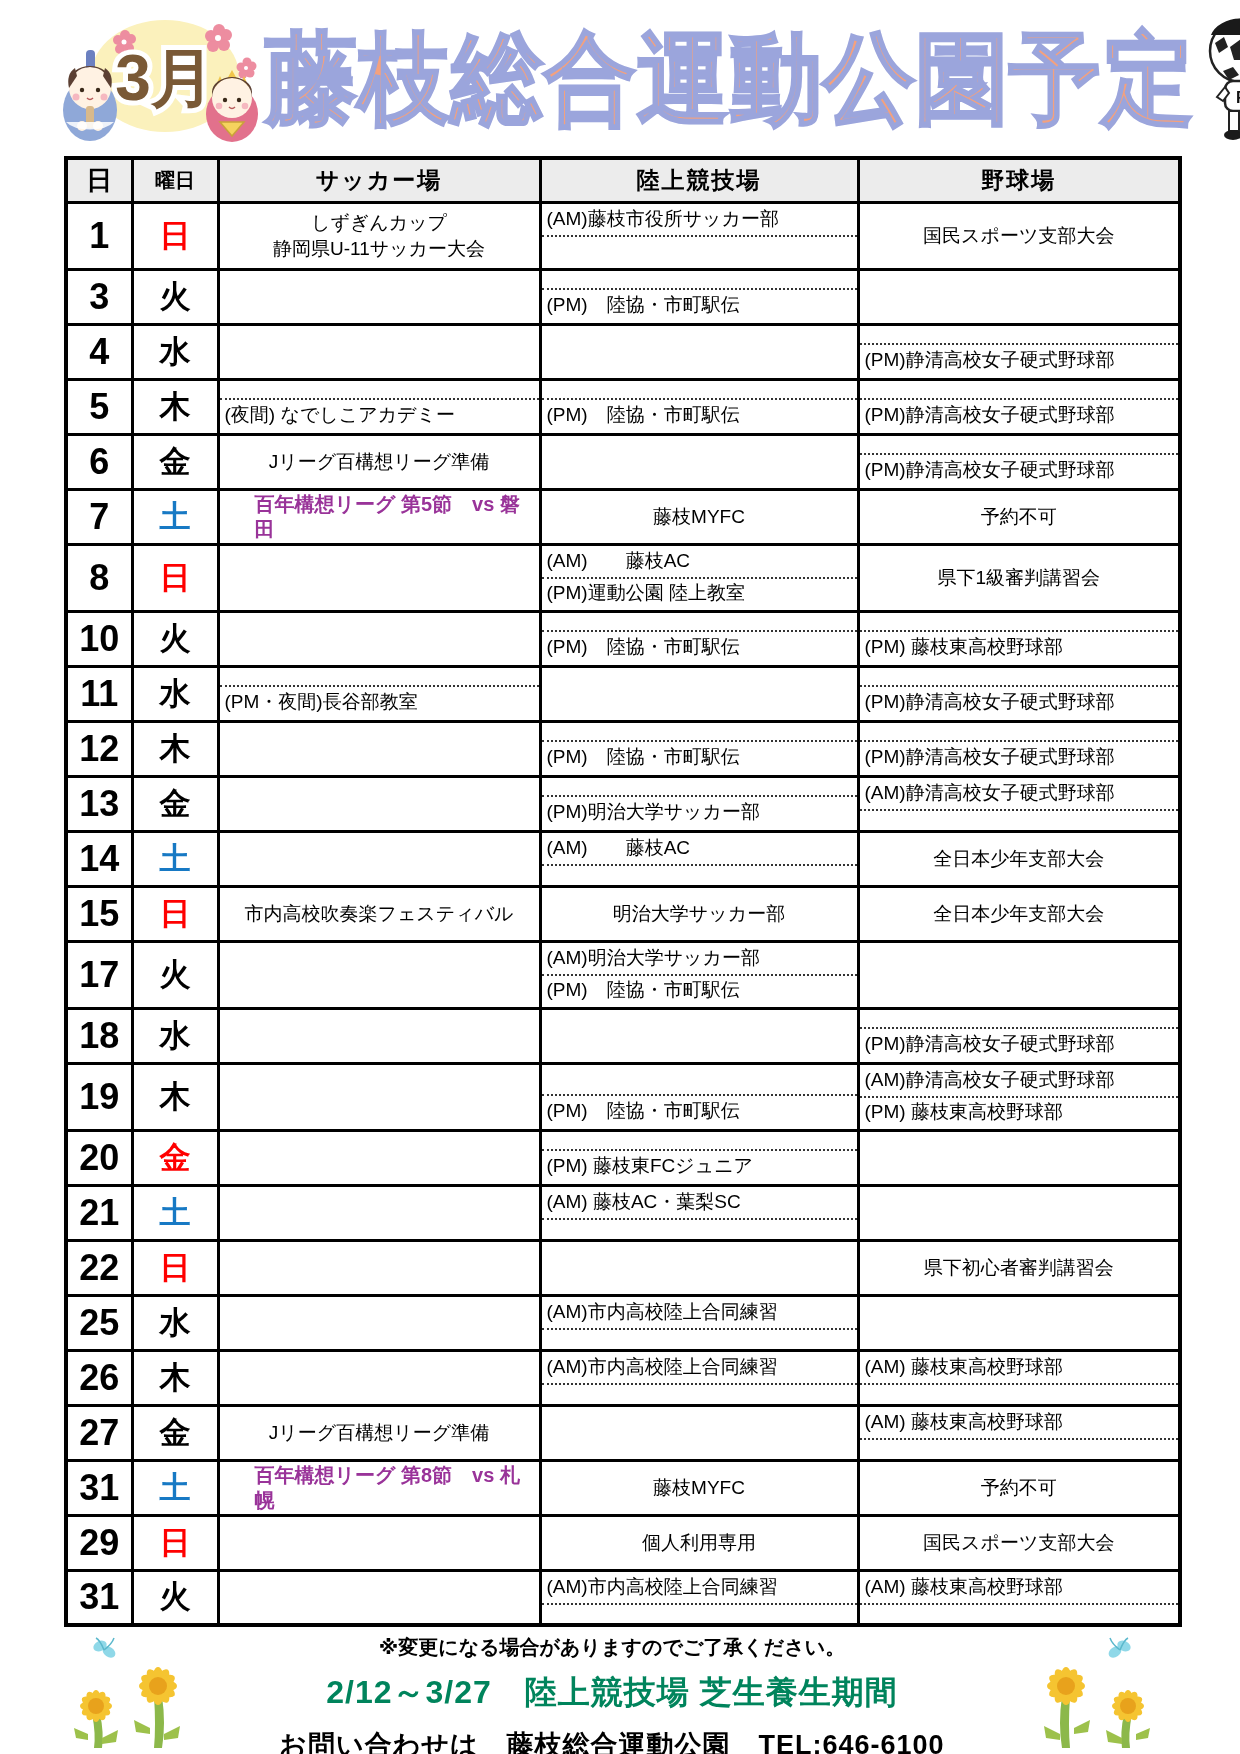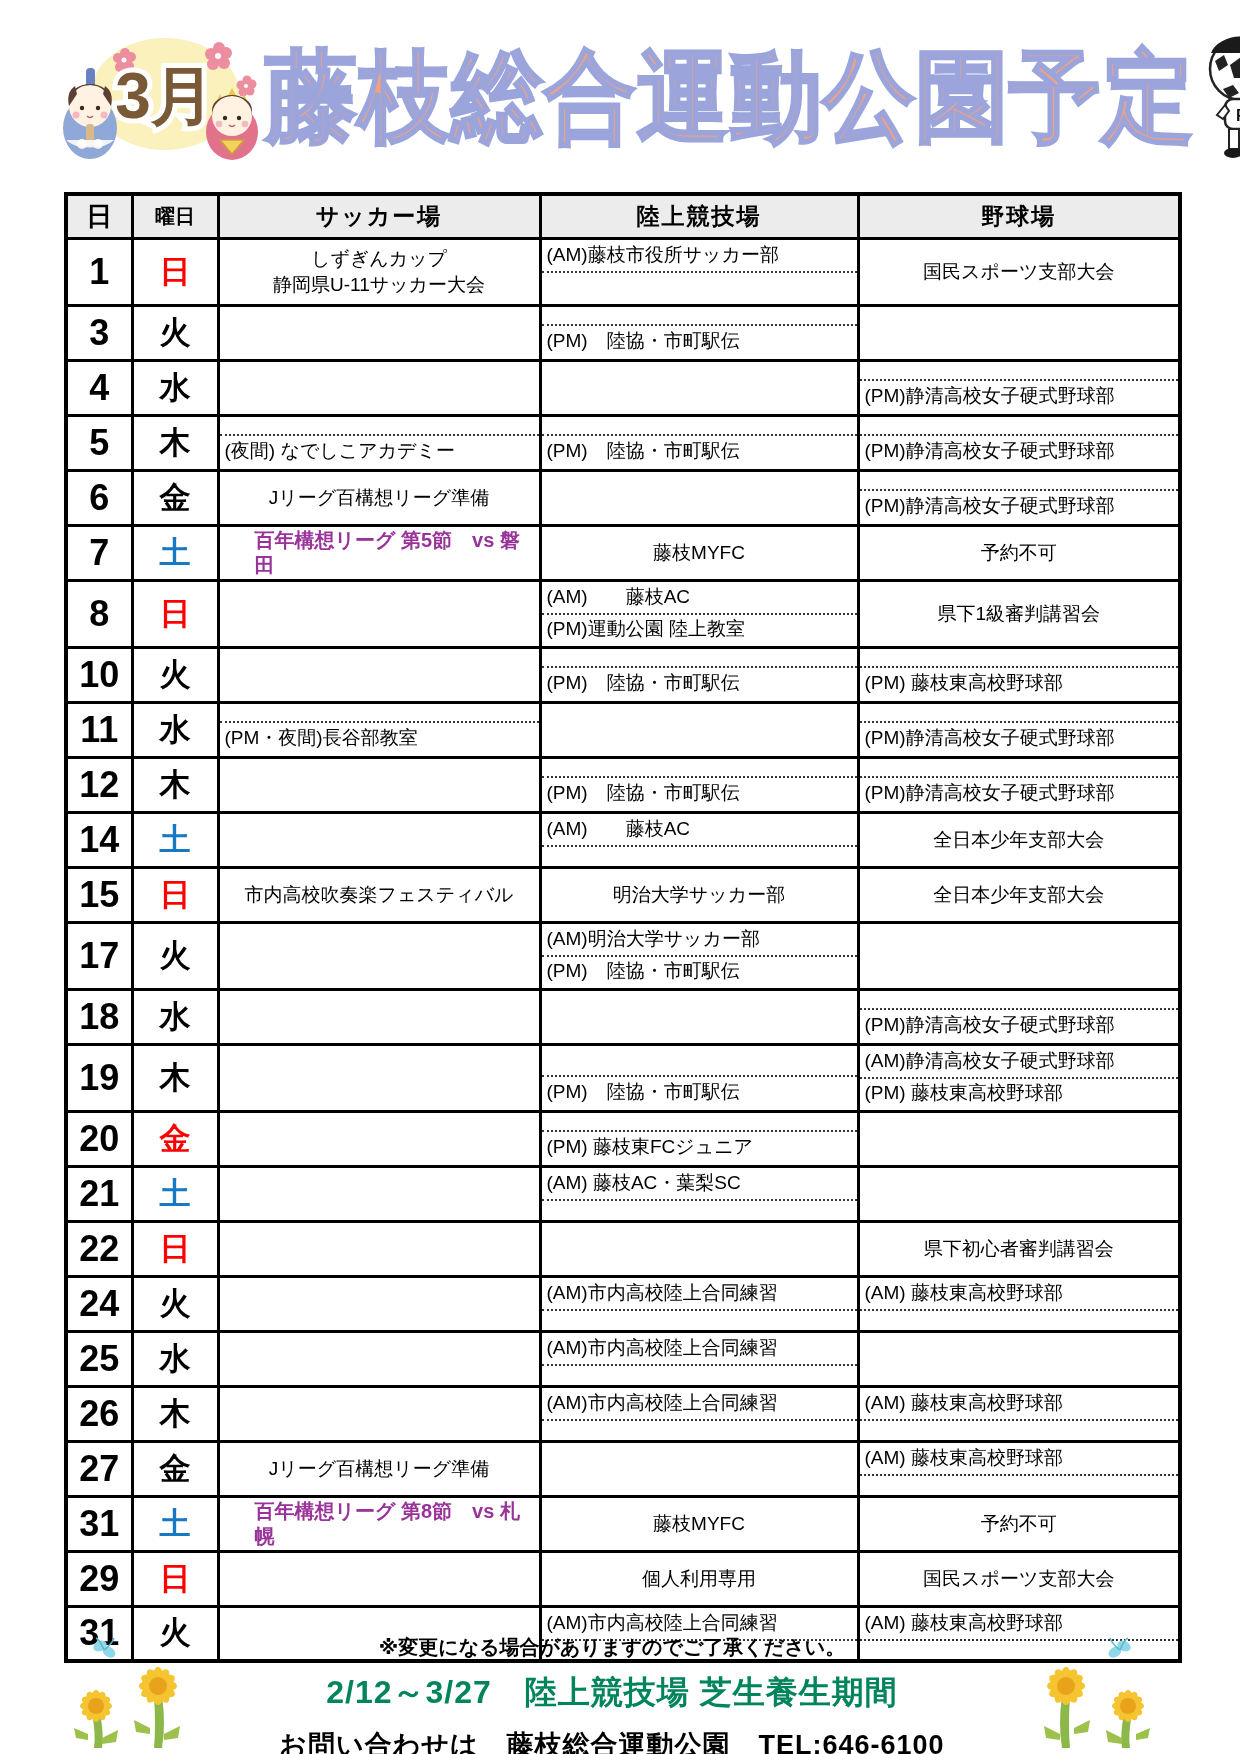--- a/index.html
+++ b/index.html
@@ -1,20 +1,20 @@
 <!DOCTYPE html>
 <html><head>
 <meta charset="utf-8">
 <style>
   * { box-sizing: border-box; margin: 0; padding: 0; }
   html,body { width: 1240px; background:#fff; font-family:"Liberation Sans","DejaVu Sans",sans-serif; }
   body { height: 1754px; position: relative; overflow: hidden; }
 
   
-  .page-header { height: 192px; display:flex; align-items:center; padding:0 6px 0 60px; }
+  .page-header { height: 156px; display:flex; align-items:center; padding:0 6px 0 60px; }
   .badge-wrap { width:205px; flex:0 0 auto; }
   .page-title {
     flex:1; text-align:center; font-size:92px; font-weight:bold; line-height:140px;
     color:#F4A17E; -webkit-text-stroke:2.5px #9BA5DC;
     text-shadow:0 0 1px #9BA5DC; letter-spacing:1px; white-space:nowrap;
     transform:scaleY(1.08); transform-origin:center;
   }
   .mascot-wrap { width:92px; flex:0 0 auto; }
 
   
@@ -361,20 +361,37 @@
             <div class="line">(PM)　陸協・市町駅伝</div>
           </div>
         </td>
     <td class="ev">
           <div class="cellbox t-pm">
             <div class="line">(PM)静清高校女子硬式野球部</div>
           </div>
         </td>
   </tr>
 
+  <tr>
+    <td class="date">13</td>
+    <td class="day black">金</td>
+    <td class="ev">
+          <div class="cellbox"></div>
+        </td>
+    <td class="ev">
+          <div class="cellbox t-pm">
+            <div class="line">(PM)明治大学サッカー部</div>
+          </div>
+        </td>
+    <td class="ev">
+          <div class="cellbox t-am">
+            <div class="line">(AM)静清高校女子硬式野球部</div>
+          </div>
+        </td>
+  </tr>
 
   <tr>
     <td class="date">14</td>
     <td class="day blue">土</td>
     <td class="ev">
           <div class="cellbox"></div>
         </td>
     <td class="ev">
           <div class="cellbox t-am">
             <div class="line">(AM)　　藤枝AC</div>
@@ -500,37 +517,20 @@
     <td class="ev">
           <div class="cellbox"></div>
         </td>
     <td class="ev">
           <div class="cellbox t-center">
             <div class="line">県下初心者審判講習会</div>
           </div>
         </td>
   </tr>
 
-  <tr>
-    <td class="date">24</td>
-    <td class="day black">火</td>
-    <td class="ev">
-          <div class="cellbox"></div>
-        </td>
-    <td class="ev">
-          <div class="cellbox t-am">
-            <div class="line">(AM)市内高校陸上合同練習</div>
-          </div>
-        </td>
-    <td class="ev">
-          <div class="cellbox t-am">
-            <div class="line">(AM) 藤枝東高校野球部</div>
-          </div>
-        </td>
-  </tr>
 
   <tr>
     <td class="date">25</td>
     <td class="day black">水</td>
     <td class="ev">
           <div class="cellbox"></div>
         </td>
     <td class="ev">
           <div class="cellbox t-am">
             <div class="line">(AM)市内高校陸上合同練習</div>

